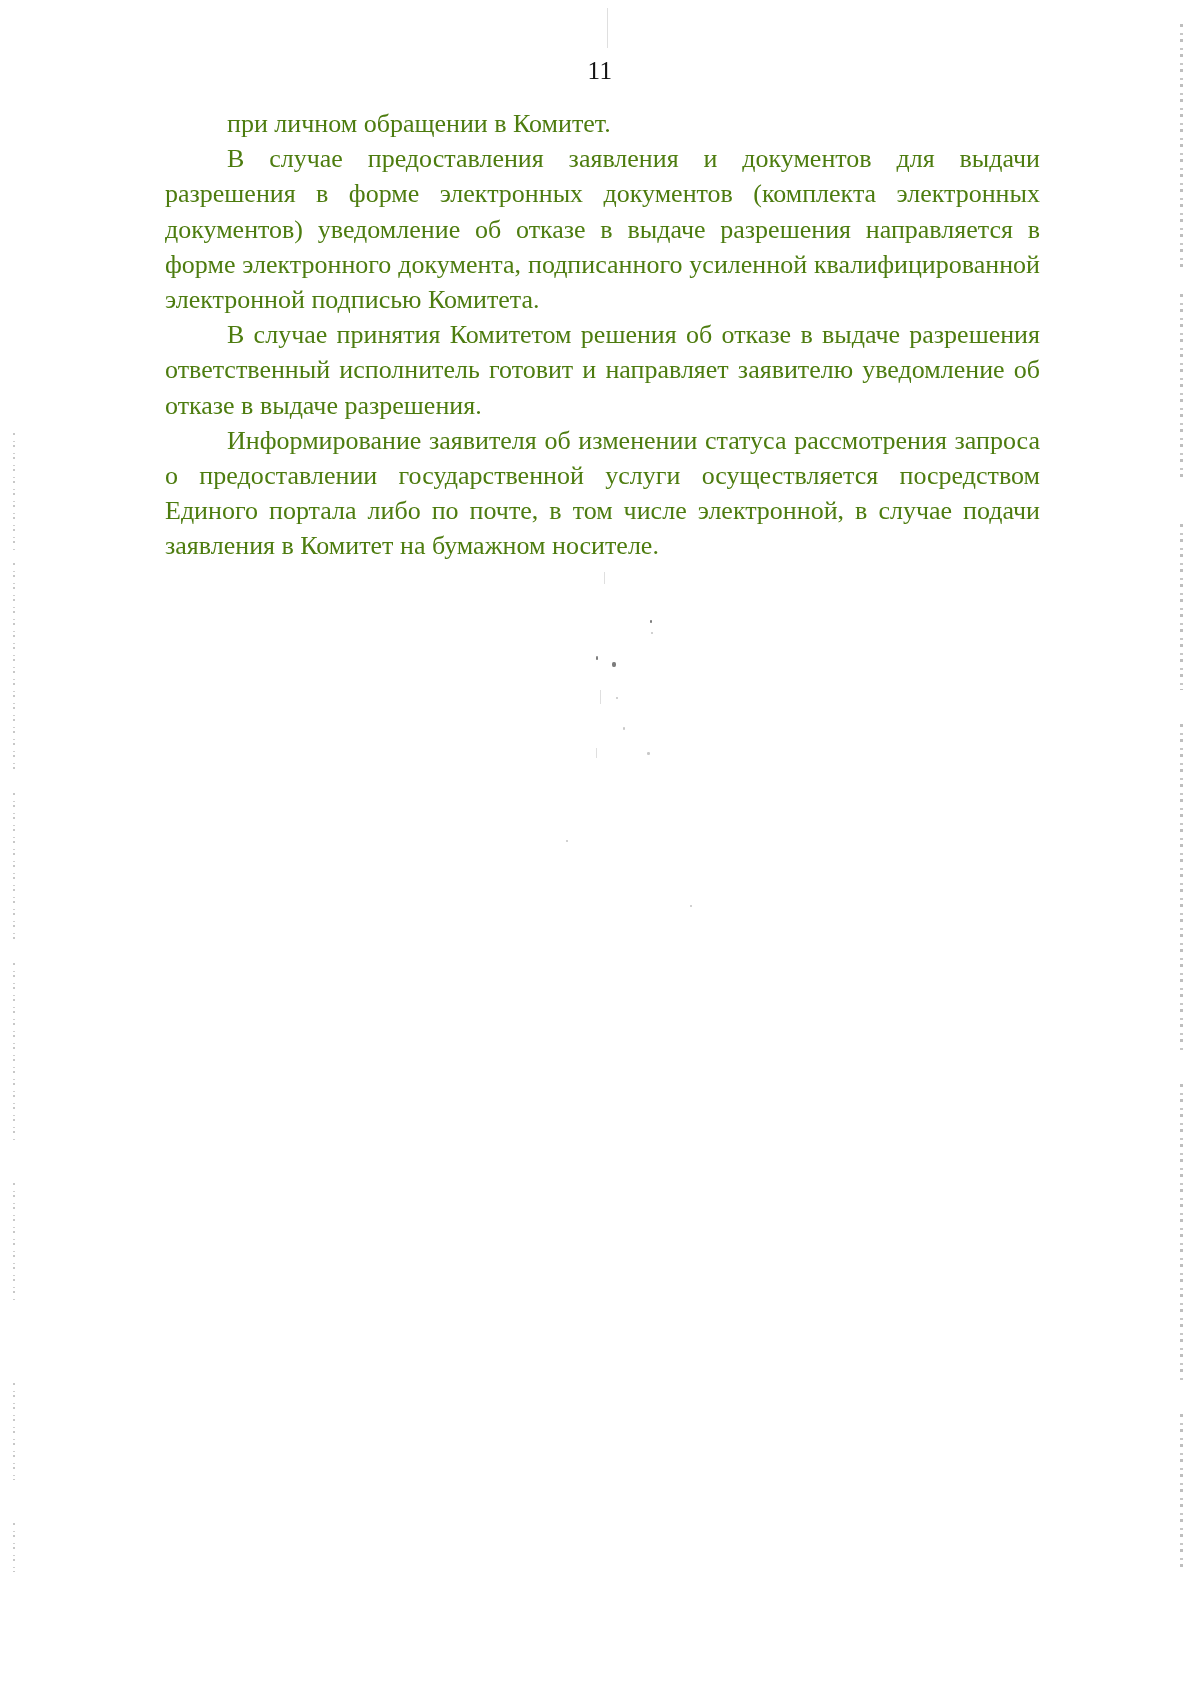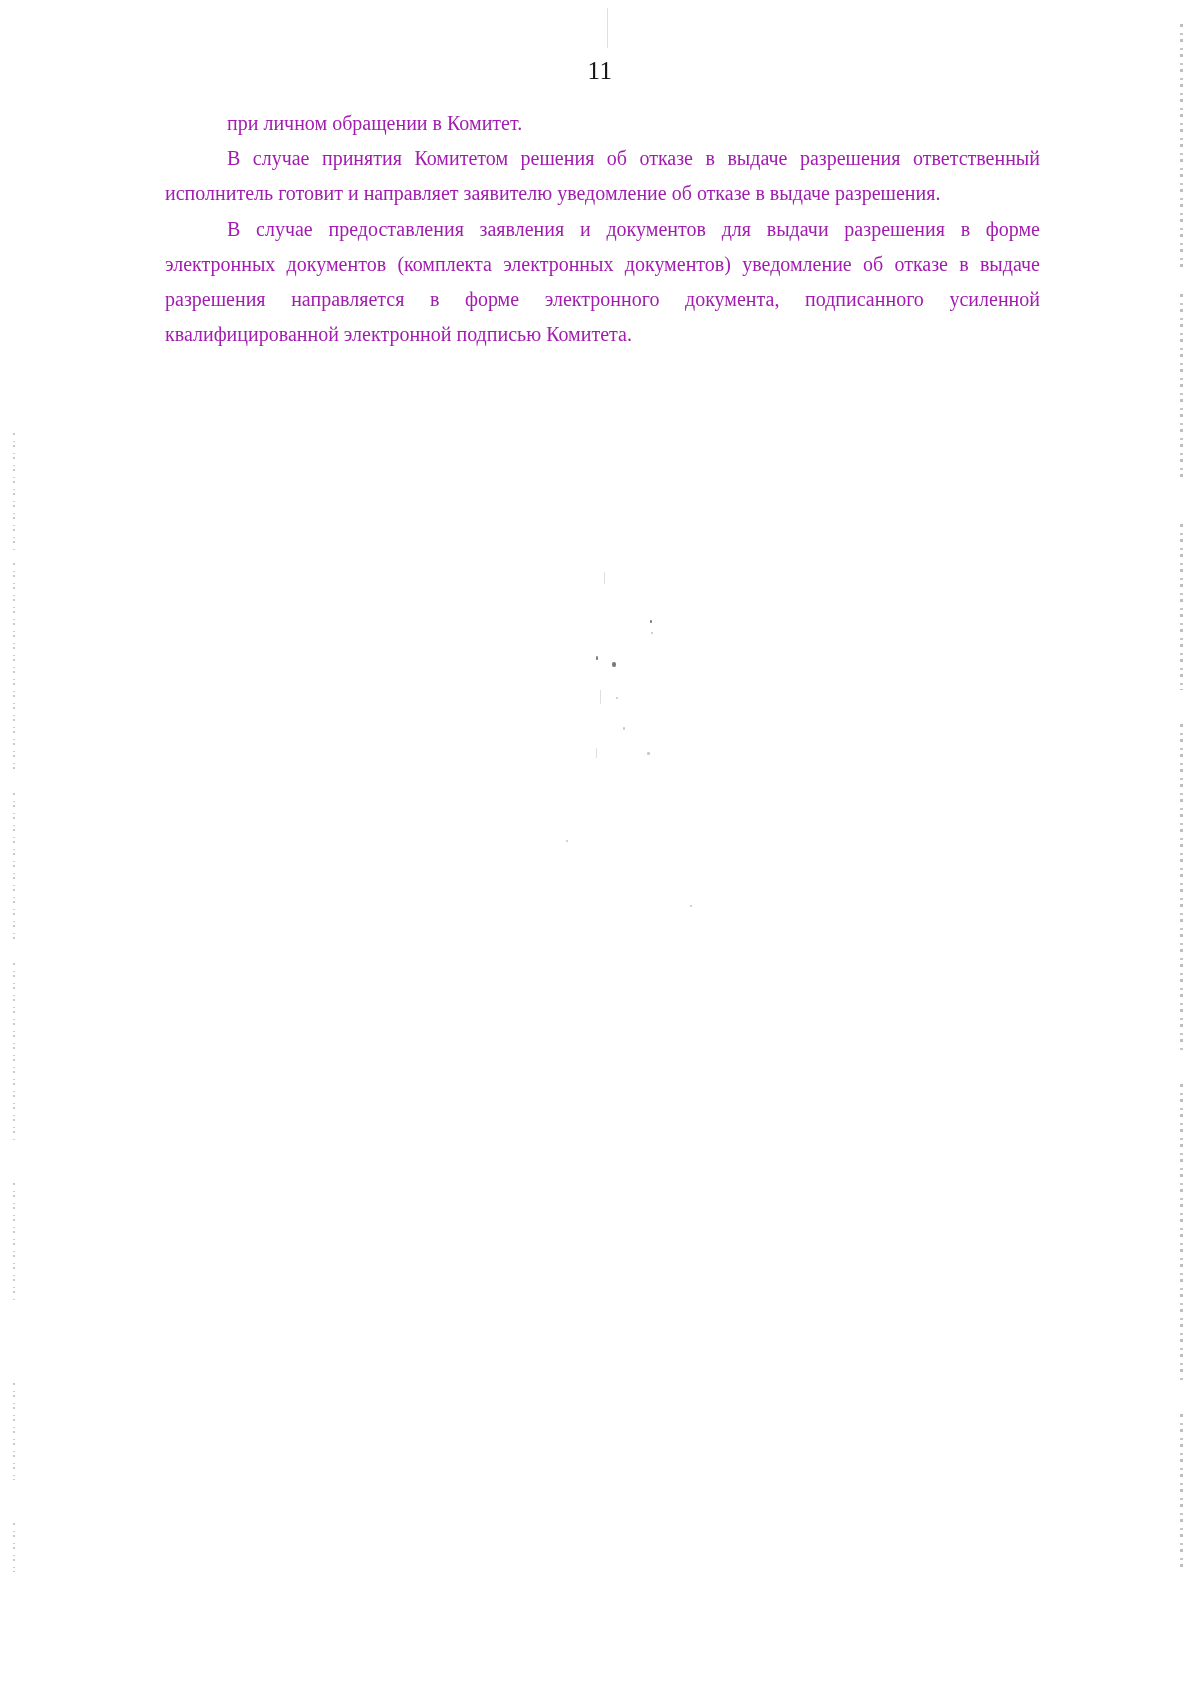--- a/index.html
+++ b/index.html
@@ -30,24 +30,24 @@
   .text-block {
     position: absolute;
     left: 165px;
     top: 106px;
     width: 875px;
   }
   p.para {
     margin: 0;
     text-align: justify;
     text-justify: inter-word;
-    font-size: 20px;
+    font-size: 26px;
     line-height: 35.2px;
     text-indent: 62px;
-    color: #a21caf;
+    color: #4d7c0f;
     -webkit-font-smoothing: none;
   }
   
   .speck {
     position: absolute;
     background: #4a4a4a;
     border-radius: 40%;
     opacity: 0.72;
   }
   .speck.light { background: #9a9a9a; opacity: 0.55; }
@@ -87,22 +87,23 @@
 </style>
 </head>
 <body>
 
 <div class="page">
 
   <div class="page-number">11</div>
 
   <div class="text-block">
     <p class="para">при личном обращении в Комитет.</p>
+    <p class="para">В случае предоставления заявления и документов для выдачи разрешения в форме электронных документов (комплекта электронных документов) уведомление об отказе в выдаче разрешения направляется в форме электронного документа, подписанного усиленной квалифицированной электронной подписью Комитета.</p>
     <p class="para">В случае принятия Комитетом решения об отказе в выдаче разрешения ответственный исполнитель готовит и направляет заявителю уведомление об отказе в выдаче разрешения.</p>
-    <p class="para">В случае предоставления заявления и документов для выдачи разрешения в форме электронных документов (комплекта электронных документов) уведомление об отказе в выдаче разрешения направляется в форме электронного документа, подписанного усиленной квалифицированной электронной подписью Комитета.</p>
+    <p class="para">Информирование заявителя об изменении статуса рассмотрения запроса о предоставлении государственной услуги осуществляется посредством Единого портала либо по почте, в том числе электронной, в случае подачи заявления в Комитет на бумажном носителе.</p>
   </div>
 
   <div class="edge-noise" style="left:13px; top:430px; height:120px;"></div>
   <div class="edge-noise" style="left:13px; top:560px; height:210px;"></div>
   <div class="edge-noise" style="left:13px; top:790px; height:150px;"></div>
   <div class="edge-noise" style="left:13px; top:960px; height:180px;"></div>
   <div class="edge-noise" style="left:13px; top:1180px; height:120px;"></div>
   <div class="edge-noise" style="left:13px; top:1380px; height:100px;"></div>
   <div class="edge-noise" style="left:13px; top:1520px; height:110px;"></div>
 

